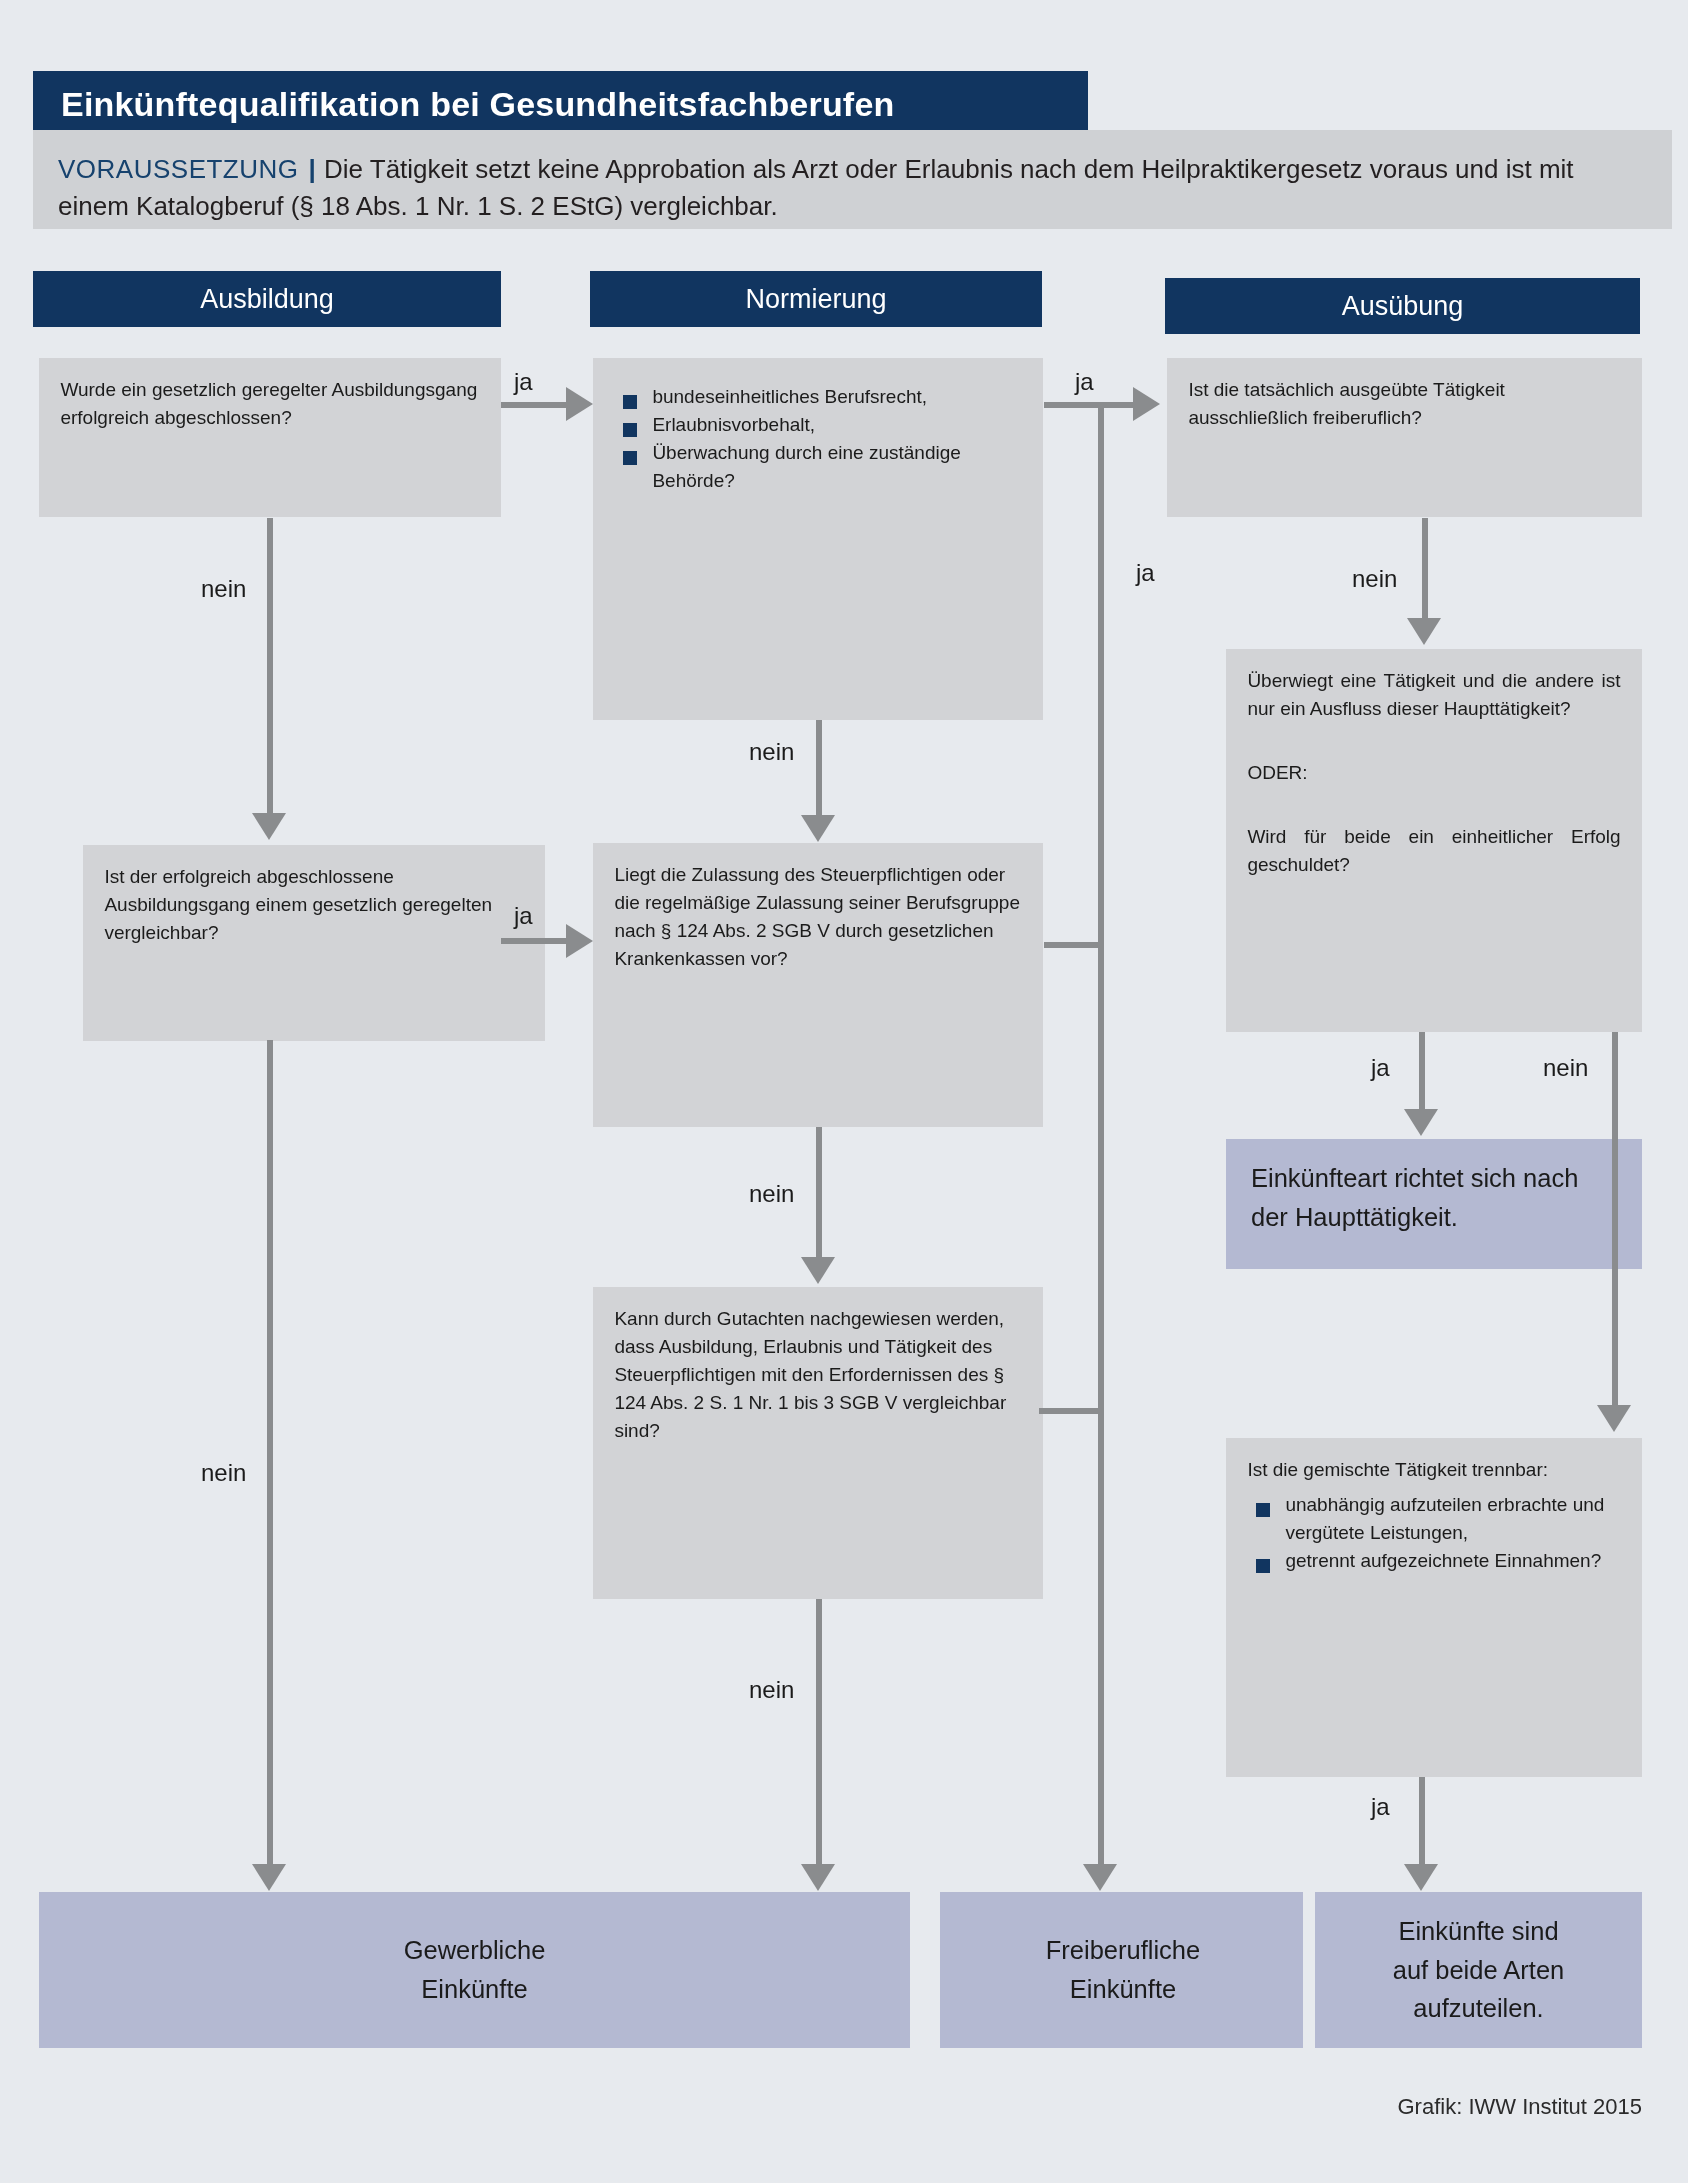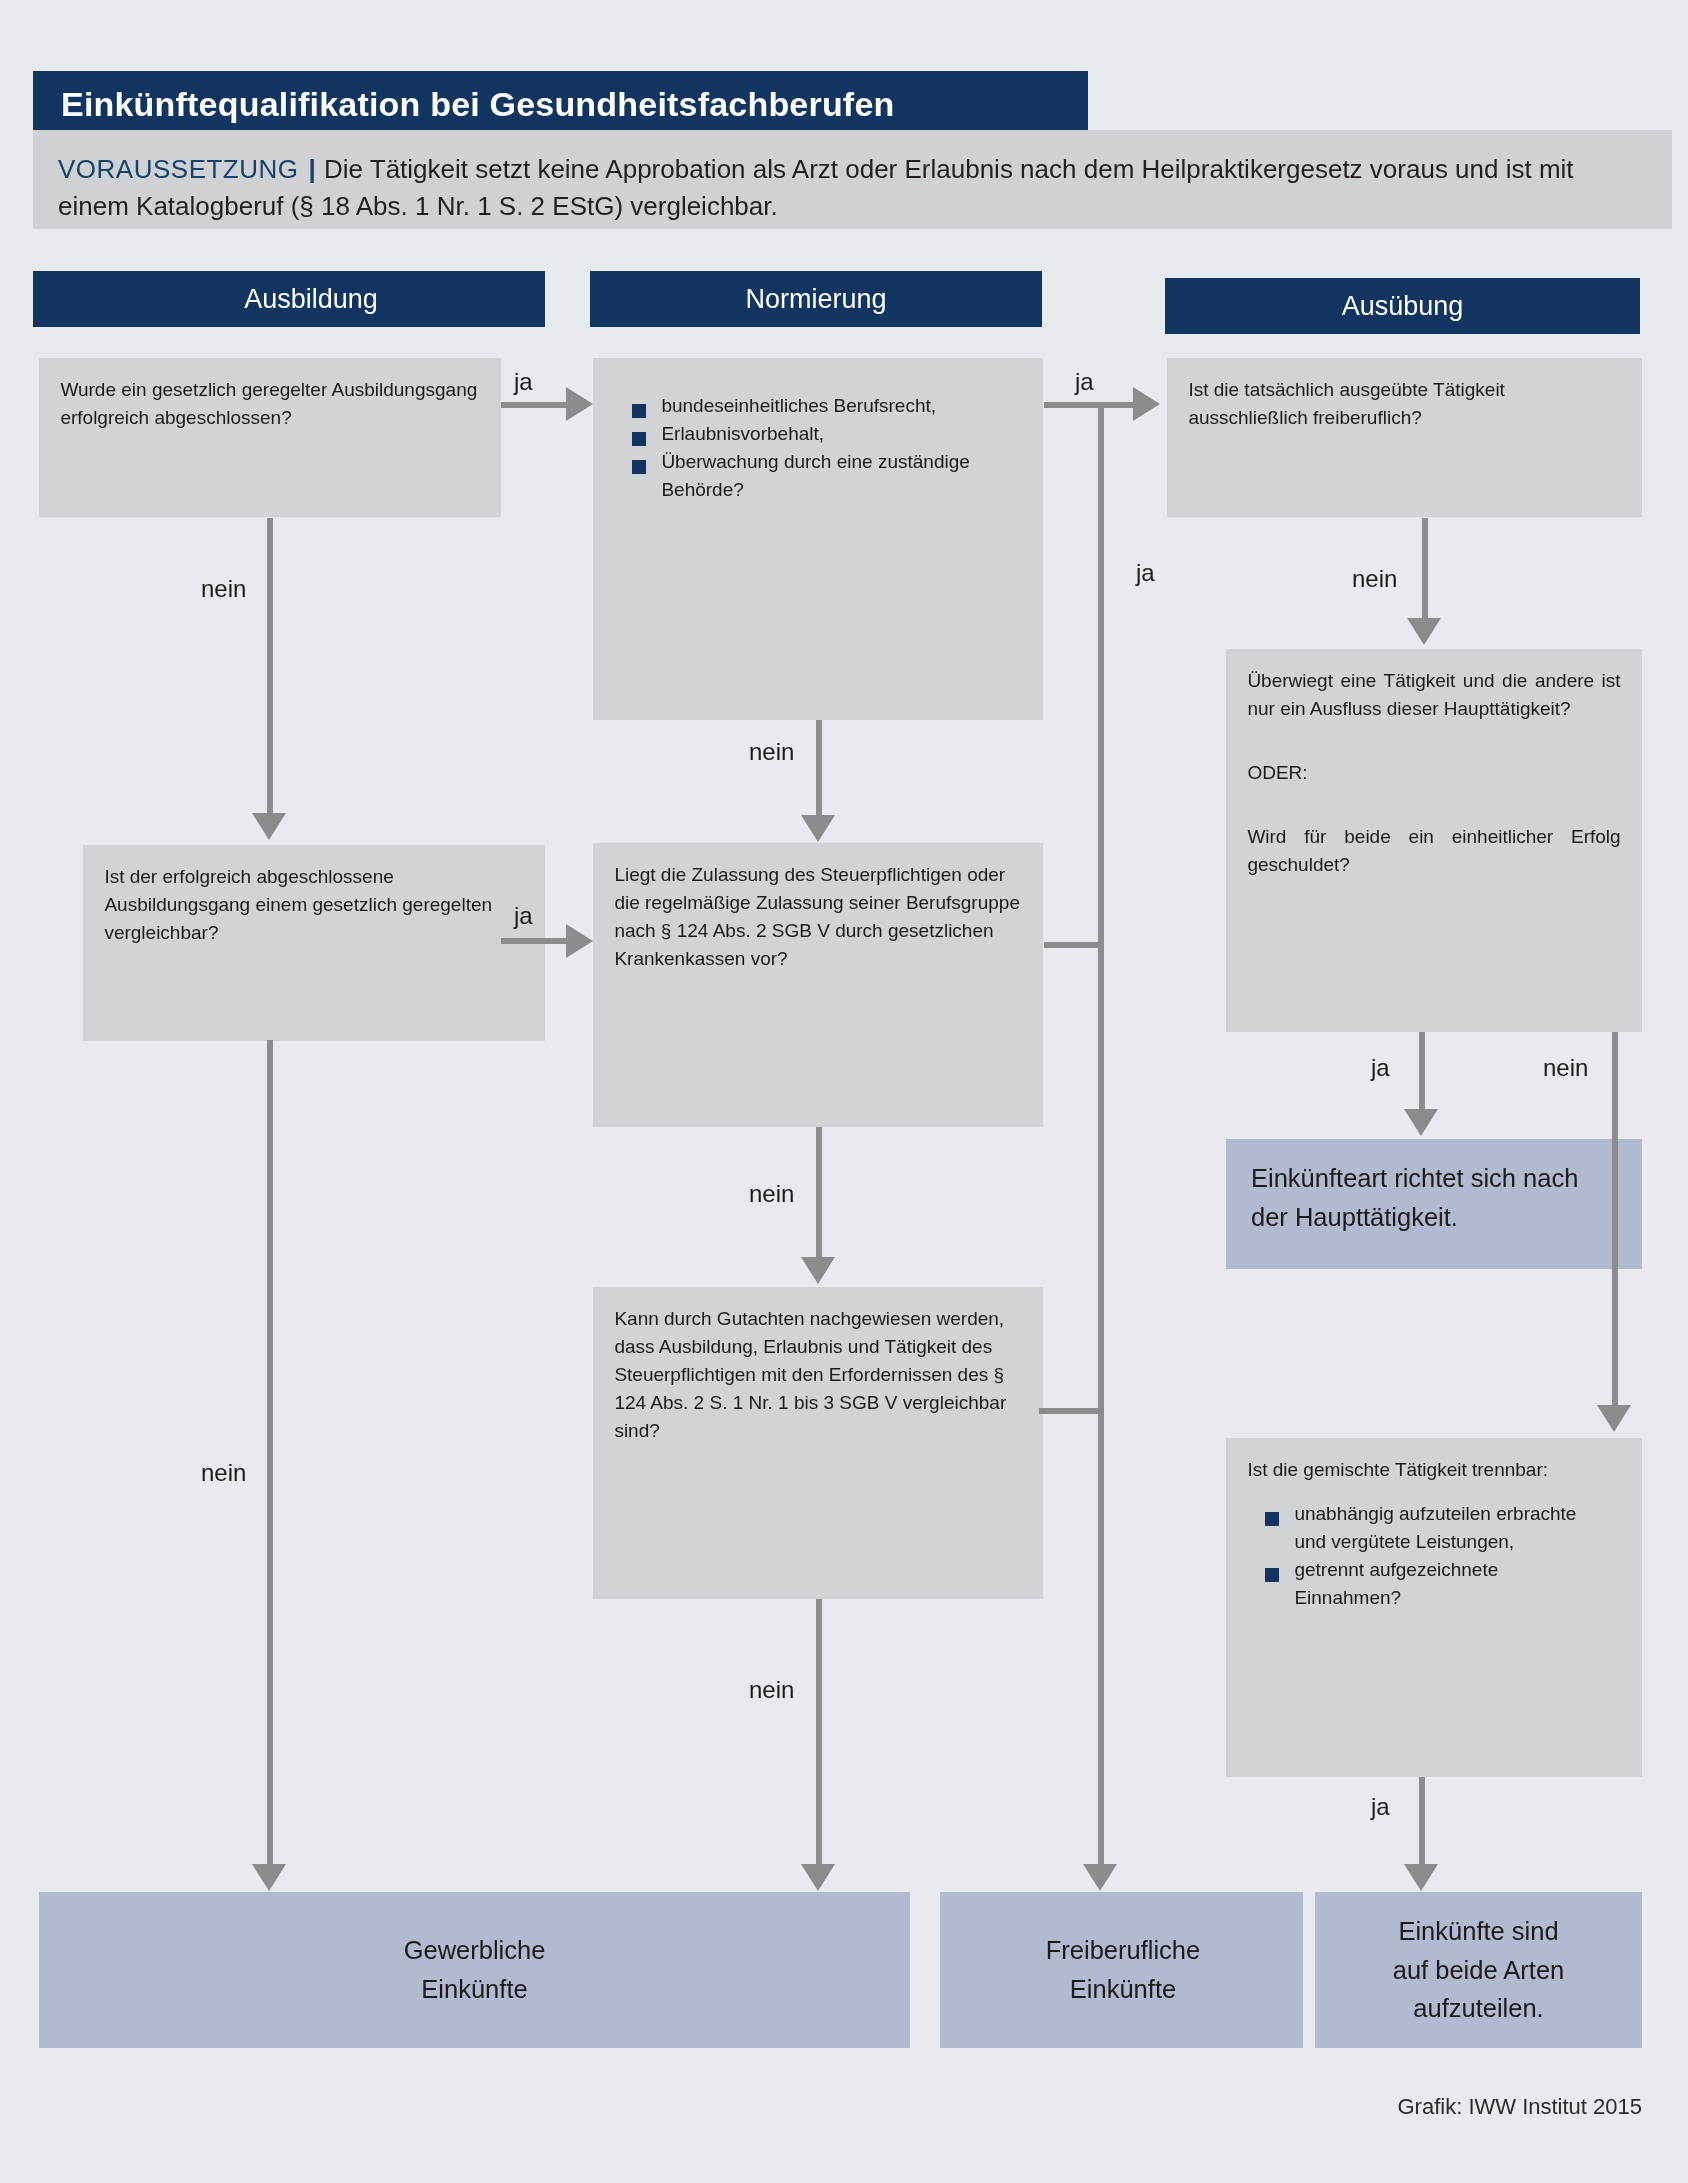--- a/index.html
+++ b/index.html
@@ -61,21 +61,21 @@
   .resbox{
     position:absolute;
     background:#b4b9d2;
     color:#1b1b1b;
     font-size:25.5px;
     line-height:1.52;
     padding:20px 25px;
     box-sizing:border-box;
   }
   .resbox.center{text-align:center;}
-  .bullets{margin:16px;padding:0;list-style:none;}
+  .bullets{margin:7px;padding:0;list-style:none;}
   .bullets li{
     position:relative;
     padding-left:31px;
     line-height:1.47;
   }
   .bullets li::before{
     content:"";
     position:absolute;
     left:1.6px;top:12.3px;
     width:14px;height:14px;
@@ -118,21 +118,21 @@
 <div class="stage">
 
   <div class="title-bar" style="left:33px;top:31px;width:1027px;height:67px;margin-top:40px;">
     <span>Einkünftequalifikation bei Gesundheitsfachberufen</span>
   </div>
 
   <div class="precondition" style="left:33px;top:130px;width:1639px;height:99px;">
     <span class="lead">VORAUSSETZUNG</span><span class="bar" style="margin:0 8.2px 0 10px;">|</span><span>Die Tätigkeit setzt keine Approbation als Arzt oder Erlaubnis nach dem Heilpraktikergesetz voraus und ist mit einem Katalogberuf (§ 18 Abs. 1 Nr. 1 S. 2 EStG) vergleichbar.</span>
   </div>
 
-  <div class="col-header" style="left:33px;top:271px;width:468px;height:56px;padding-left:44px;">
+  <div class="col-header" style="left:33px;top:271px;width:468px;height:56px;">
     <span>Ausbildung</span>
   </div>
   <div class="col-header" style="left:590px;top:271px;width:452px;height:56px;">
     <span>Normierung</span>
   </div>
   <div class="col-header" style="left:1165px;top:278px;width:475px;height:56px;">
     <span>Ausübung</span>
   </div>
 
   <div class="qbox" style="left:39px;top:358px;width:462px;height:159px;">

